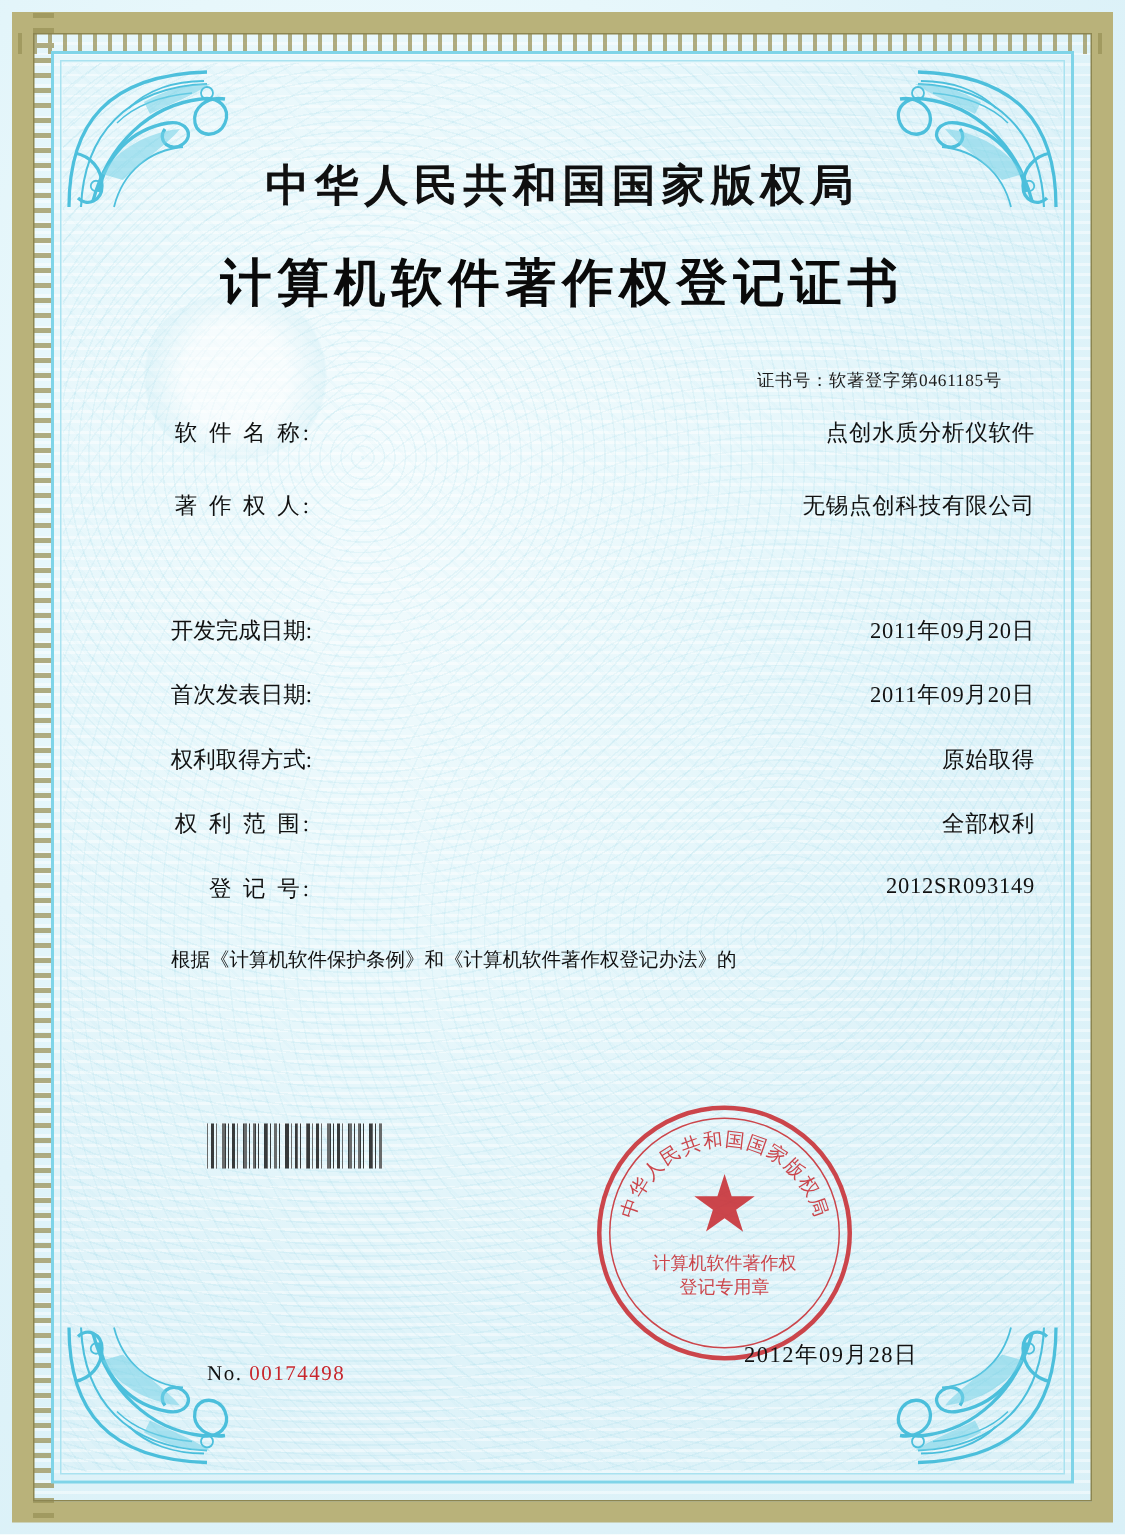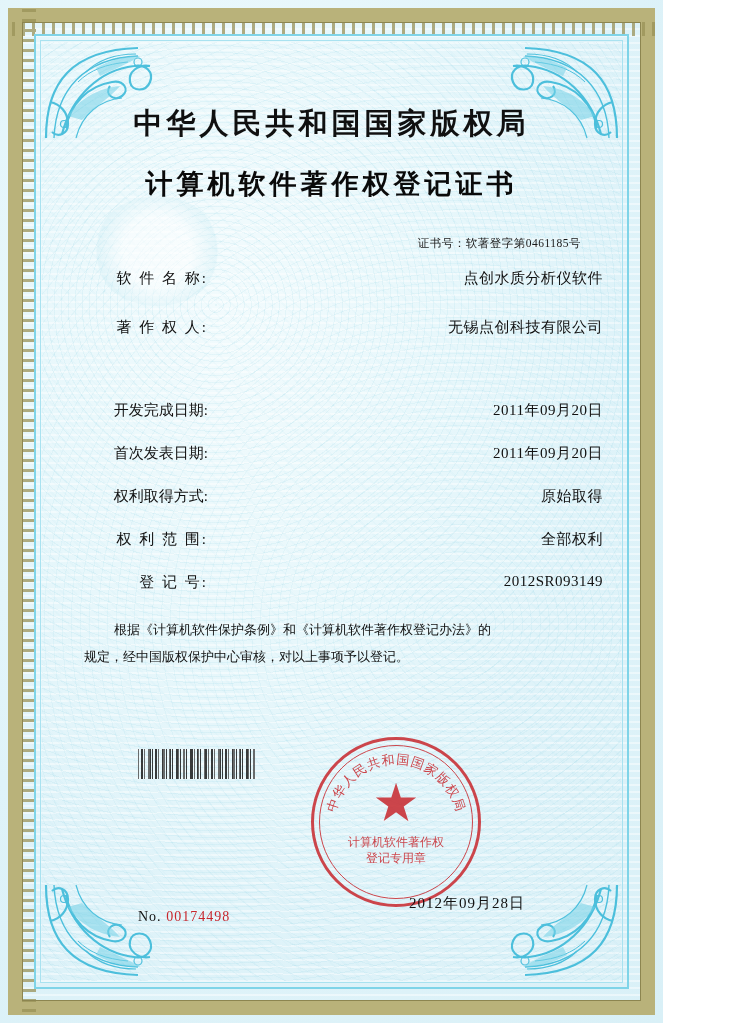--- a/index.html
+++ b/index.html
@@ -5,21 +5,21 @@
   html, body {
     margin: 0;
     padding: 0;
     background: #ffffff;
   }
   body {
     font-family: "Liberation Serif", "DejaVu Serif", serif;
   }
   .certificate {
     position: relative;
-    width: 663px;
+    width: 750px;
     height: 1023px;
     overflow: hidden;
     background:
       radial-gradient(ellipse at 35% 30%, #f2fbfd 0%, #e7f7fb 35%, #dff3f9 60%, #d9f0f7 100%);
     box-sizing: border-box;
   }
   
   .greek-border {
     position: absolute;
     left: 8px; top: 8px; right: 8px; bottom: 8px;
@@ -93,21 +93,21 @@
     text-align: center;
     font-size: 29px;
     letter-spacing: 4px;
     color: #101010;
     font-weight: bold;
     margin-top: 46px;
     font-family: "DejaVu Serif", "Liberation Serif", serif;
   }
   .title-sub {
     text-align: center;
-    font-size: 27px;
+    font-size: 34px;
     letter-spacing: 4px;
     color: #0a0a0a;
     font-weight: bold;
     margin-top: 22px;
     font-family: "DejaVu Serif", "Liberation Serif", serif;
   }
   .cert-no {
     text-align: right;
     font-size: 11.5px;
     color: #1a1a1a;
@@ -387,21 +387,20 @@
         <div class="field-value">全部权利</div>
       </div>
       <div class="field-row">
         <div class="field-label">登 记 号:</div>
         <div class="field-value">2012SR093149</div>
       </div>
     </div>
 
     <div class="statement">
       <div><span class="indent"></span><span>根据《计算机软件保护条例》和《计算机软件著作权登记办法》的</span></div>
-      <div>规定，经中国版权保护中心审核，对以上事项予以登记。</div>
     </div>
 
     <div class="bottom">
       <div class="barcode"></div>
 
       <div class="seal">
         <div class="ring"></div>
         <svg class="arc-text" viewBox="0 0 164 164">
           <defs>
             <path id="sealArc" d="M 20,86 A 62,62 0 0 1 144,86"></path>

